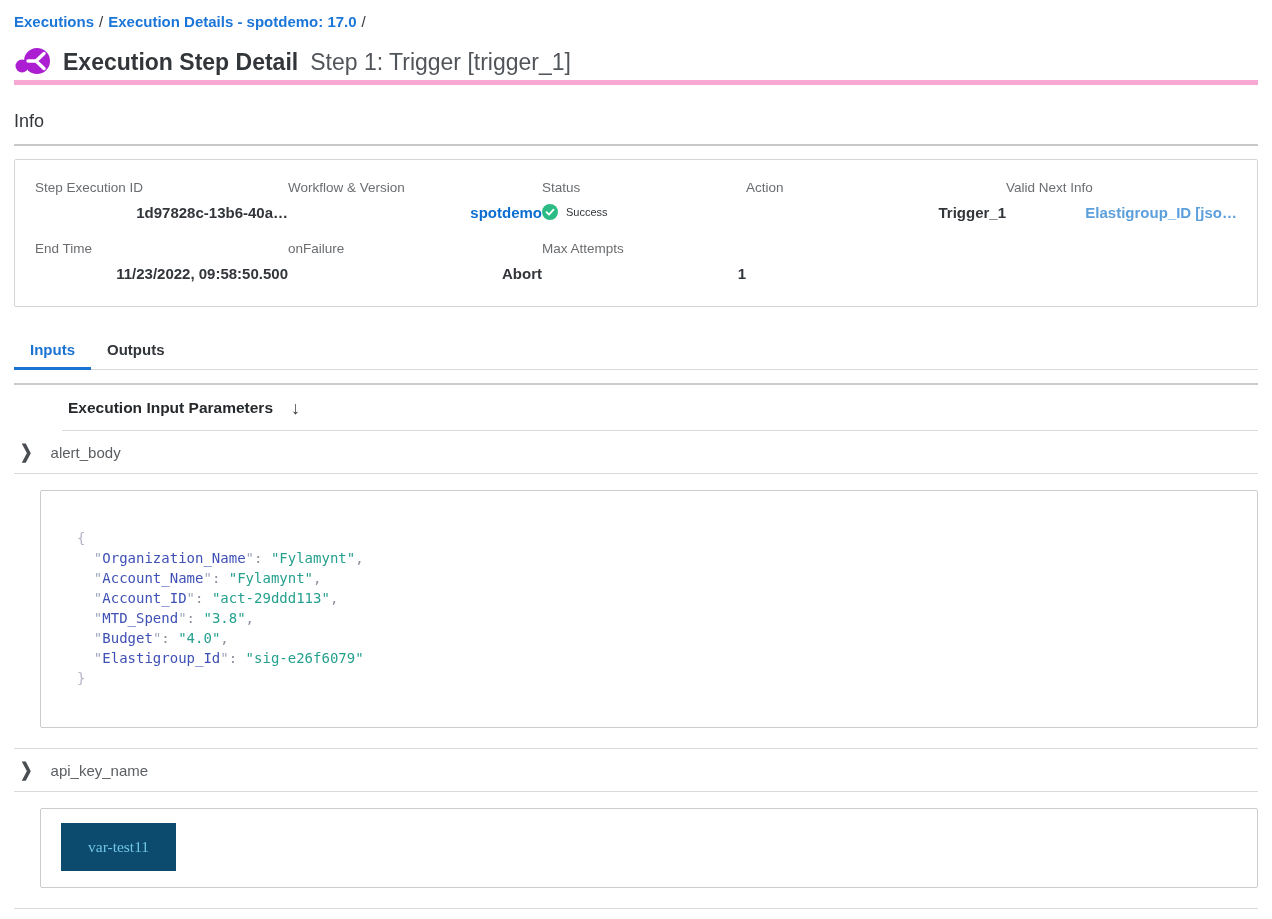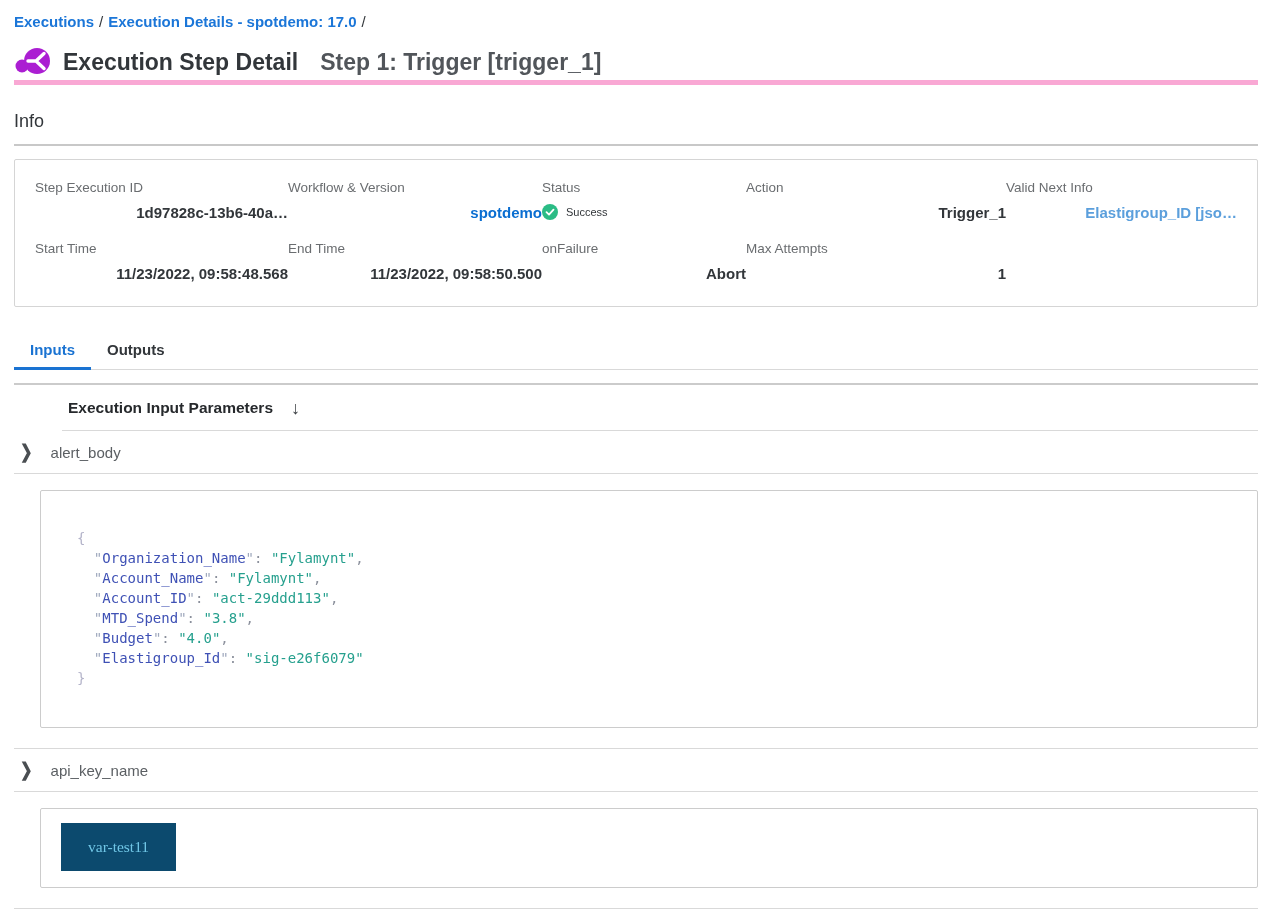--- a/index.html
+++ b/index.html
@@ -13,21 +13,21 @@
 
   
   .breadcrumb { padding-top: 13px; font-size: 15px; font-weight: 600; }
   .breadcrumb a { color: #1b76d8; text-decoration: none; cursor: pointer; }
   .breadcrumb .sep { color: #32363a; font-weight: 400; padding: 0 5px; }
 
   
   .header { display: flex; align-items: flex-end; margin-top: 16px; padding-bottom: 4px; border-bottom: 5px solid #f9a8d4; }
   .logo { width: 37px; height: 30px; margin-right: 12px; flex: 0 0 auto; }
   .title { font-size: 23px; font-weight: 700; color: #32363a; }
-  .subtitle { font-size: 23px; font-weight: 700; color: #51555a; margin-left: 22px; }
+  .subtitle { font-size: 23px; font-weight: 400; color: #51555a; margin-left: 12px; }
 
   
   .info-heading { margin-top: 26px; font-size: 18px; color: #32363a; padding-bottom: 12px; border-bottom: 2px solid #c8c8c8; }
   .info-card { margin-top: 13px; border: 1px solid #d5d5d5; border-radius: 2px; padding: 20px 20px 24px 20px; }
   .info-grid { display: grid; grid-template-columns: 253px 254px 204px 260px 1fr; row-gap: 20px; }
   .field-label { font-size: 13.5px; color: #6a6d70; }
   .field-value { margin-top: 9px; font-size: 15px; font-weight: 600; color: #32363a; text-align: right; }
   .field-value.link { color: #0a6ed1; cursor: pointer; }
   .field-value.link-light { color: #5b9fdc; cursor: pointer; }
   .status-wrap { display: flex; align-items: center; }
@@ -107,24 +107,20 @@
       </div>
       <div>
         <div class="field-label">Action</div>
         <div class="field-value">Trigger_1</div>
       </div>
       <div>
         <div class="field-label">Valid Next Info</div>
         <div class="field-value link-light">Elastigroup_ID [jso…</div>
       </div>
       <div>
-        <div class="field-label">Start Time</div>
-        <div class="field-value">11/23/2022, 09:58:48.568</div>
-      </div>
-      <div>
         <div class="field-label">End Time</div>
         <div class="field-value">11/23/2022, 09:58:50.500</div>
       </div>
       <div>
         <div class="field-label">onFailure</div>
         <div class="field-value">Abort</div>
       </div>
       <div>
         <div class="field-label">Max Attempts</div>
         <div class="field-value">1</div>

